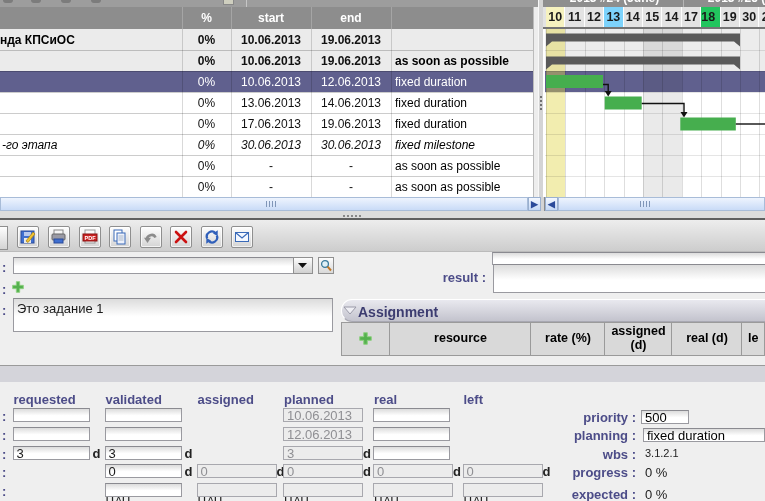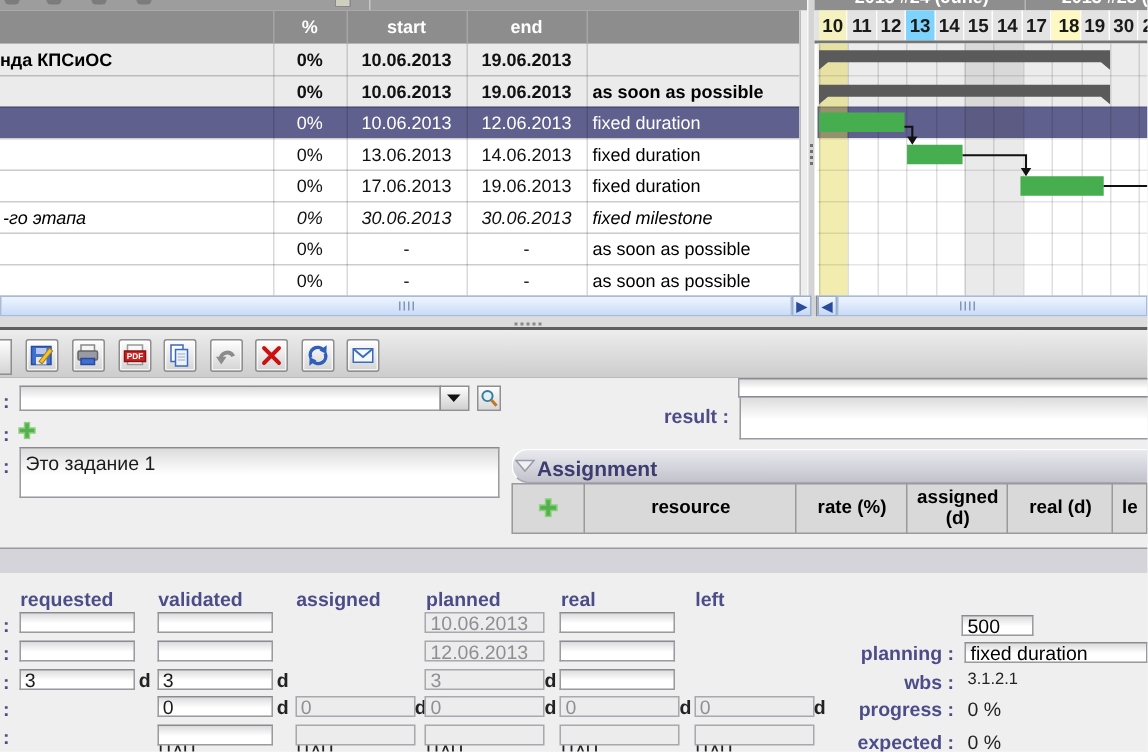--- a/index.html
+++ b/index.html
@@ -96,21 +96,21 @@
     </div>
 <div class="a" style="left:543px;top:7px;width:222px;height:20px;background:#e3e3e3"></div>
 <div class="a" style="left:546.0px;top:7px;width:18.4px;height:20px;background:#f6f2bf;border-right:1px solid #fdfdfd;font-size:12.5px;font-weight:bold;text-align:center;line-height:21px;color:#1a1a1a">10</div>
 <div class="a" style="left:565.4px;top:7px;width:18.4px;height:20px;background:#e3e3e3;border-right:1px solid #fdfdfd;font-size:12.5px;font-weight:bold;text-align:center;line-height:21px;color:#1a1a1a">11</div>
 <div class="a" style="left:584.8px;top:7px;width:18.4px;height:20px;background:#e3e3e3;border-right:1px solid #fdfdfd;font-size:12.5px;font-weight:bold;text-align:center;line-height:21px;color:#1a1a1a">12</div>
 <div class="a" style="left:604.2px;top:7px;width:18.4px;height:20px;background:#7dd3fc;border-right:1px solid #fdfdfd;font-size:12.5px;font-weight:bold;text-align:center;line-height:21px;color:#1a1a1a">13</div>
 <div class="a" style="left:623.6px;top:7px;width:18.4px;height:20px;background:#e3e3e3;border-right:1px solid #fdfdfd;font-size:12.5px;font-weight:bold;text-align:center;line-height:21px;color:#1a1a1a">14</div>
 <div class="a" style="left:643.0px;top:7px;width:18.4px;height:20px;background:#e3e3e3;border-right:1px solid #fdfdfd;font-size:12.5px;font-weight:bold;text-align:center;line-height:21px;color:#1a1a1a">15</div>
 <div class="a" style="left:662.4px;top:7px;width:18.4px;height:20px;background:#e3e3e3;border-right:1px solid #fdfdfd;font-size:12.5px;font-weight:bold;text-align:center;line-height:21px;color:#1a1a1a">14</div>
 <div class="a" style="left:681.8px;top:7px;width:18.4px;height:20px;background:#e3e3e3;border-right:1px solid #fdfdfd;font-size:12.5px;font-weight:bold;text-align:center;line-height:21px;color:#1a1a1a">17</div>
-<div class="a" style="left:701.2px;top:7px;width:18.4px;height:20px;background:#fef9c3;border-right:1px solid #fdfdfd;font-size:12.5px;font-weight:bold;text-align:right;line-height:21px;color:#1a1a1a">18</div>
+<div class="a" style="left:701.2px;top:7px;width:18.4px;height:20px;background:#22c55e;border-right:1px solid #fdfdfd;font-size:12.5px;font-weight:bold;text-align:left;line-height:21px;color:#1a1a1a">18</div>
 <div class="a" style="left:720.6px;top:7px;width:18.4px;height:20px;background:#e3e3e3;border-right:1px solid #fdfdfd;font-size:12.5px;font-weight:bold;text-align:center;line-height:21px;color:#1a1a1a">19</div>
 <div class="a" style="left:740.0px;top:7px;width:18.4px;height:20px;background:#e3e3e3;border-right:1px solid #fdfdfd;font-size:12.5px;font-weight:bold;text-align:center;line-height:21px;color:#1a1a1a">30</div>
 <div class="a" style="left:759.4px;top:7px;width:18.4px;height:20px;background:#e3e3e3;border-right:1px solid #fdfdfd;font-size:12.5px;font-weight:bold;text-align:center;line-height:21px;color:#1a1a1a">21</div>
 <div class="a" style="left:543px;top:27px;width:222px;height:2px;background:#757575"></div>
 <div class="a" style="left:545px;top:29px;width:220px;height:42px;background:#ececec"></div>
 <div class="a" style="left:545px;top:71px;width:220px;height:21px;background:#60608e"></div>
 <div class="a" style="left:643.0px;top:29px;width:38.8px;height:168px;background:rgba(45,45,45,0.10)"></div>
 <div class="a" style="left:546.0px;top:29px;width:19.4px;height:168px;background:rgba(225,211,64,0.42)"></div>
 <div class="a" style="left:546.0px;top:29px;width:1px;height:168px;background:rgba(0,0,0,0.13)"></div>
 <div class="a" style="left:565.4px;top:29px;width:1px;height:168px;background:rgba(0,0,0,0.13)"></div>
@@ -301,20 +301,21 @@
 <div class="a inp" style="left:104.5px;top:483.2px;width:77px;height:14px;font-size:13px;padding-left:3px;box-sizing:border-box;line-height:13px;color:#1a1a1a"></div>
 <div class="dinp" style="left:196.5px;top:483.2px;width:80px;height:14px;padding-left:3px;box-sizing:border-box;line-height:13px"></div>
 <div class="dinp" style="left:283.0px;top:483.2px;width:80px;height:14px;padding-left:3px;box-sizing:border-box;line-height:13px"></div>
 <div class="dinp" style="left:373.0px;top:483.2px;width:80px;height:14px;padding-left:3px;box-sizing:border-box;line-height:13px"></div>
 <div class="dinp" style="left:462.5px;top:483.2px;width:80px;height:14px;padding-left:3px;box-sizing:border-box;line-height:13px"></div>
 <div class="a" style="left:105.5px;top:494px;font-size:13px;color:#222">ЧАЧ</div>
 <div class="a" style="left:197.5px;top:494px;font-size:13px;color:#222">ЧАЧ</div>
 <div class="a" style="left:284.0px;top:494px;font-size:13px;color:#222">ЧАЧ</div>
 <div class="a" style="left:374.0px;top:494px;font-size:13px;color:#222">ЧАЧ</div>
 <div class="a" style="left:463.5px;top:494px;font-size:13px;color:#222">ЧАЧ</div>
+<div class="a plbl" style="left:520px;top:410px;width:116px;text-align:right">priority&nbsp;:</div>
 <div class="a plbl" style="left:520px;top:428px;width:116px;text-align:right">planning&nbsp;:</div>
 <div class="a plbl" style="left:520px;top:447px;width:116px;text-align:right">wbs&nbsp;:</div>
 <div class="a plbl" style="left:520px;top:487px;width:116px;text-align:right">expected&nbsp;:</div>
 <div class="a plbl" style="left:520px;top:465px;width:116px;text-align:right">progress&nbsp;:</div>
 <div class="a inp" style="left:641px;top:410px;width:48px;height:14px;font-size:13px;padding-left:3px;box-sizing:border-box;line-height:13px">500</div>
 <div class="a inp" style="left:643px;top:428px;width:122px;height:14px;font-size:13px;padding-left:3px;box-sizing:border-box;line-height:13px">fixed duration</div>
 <div class="a" style="left:645px;top:447px;font-size:11px;color:#222">3.1.2.1</div>
 <div class="a" style="left:645px;top:465px;font-size:13px;color:#222">0 %</div>
 <div class="a" style="left:645px;top:487px;font-size:13px;color:#222">0 %</div>
 </div>

